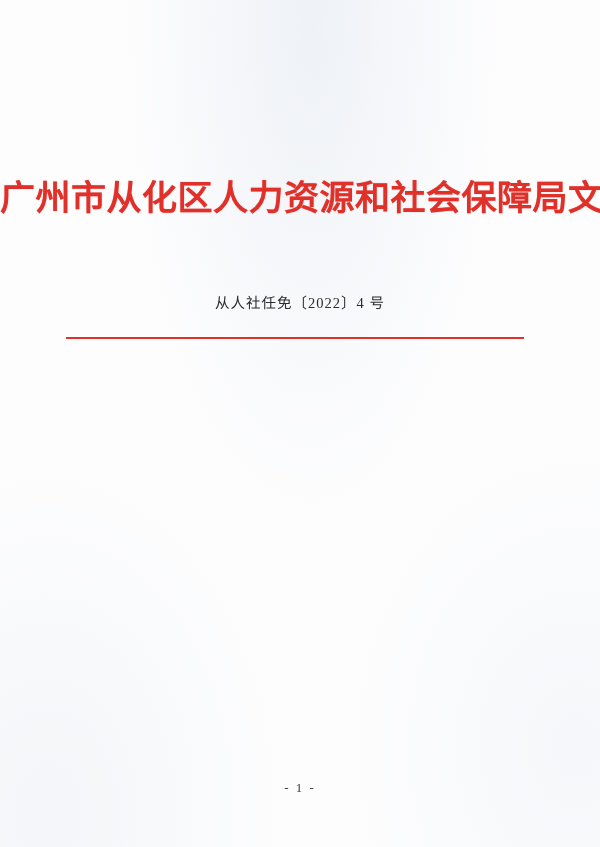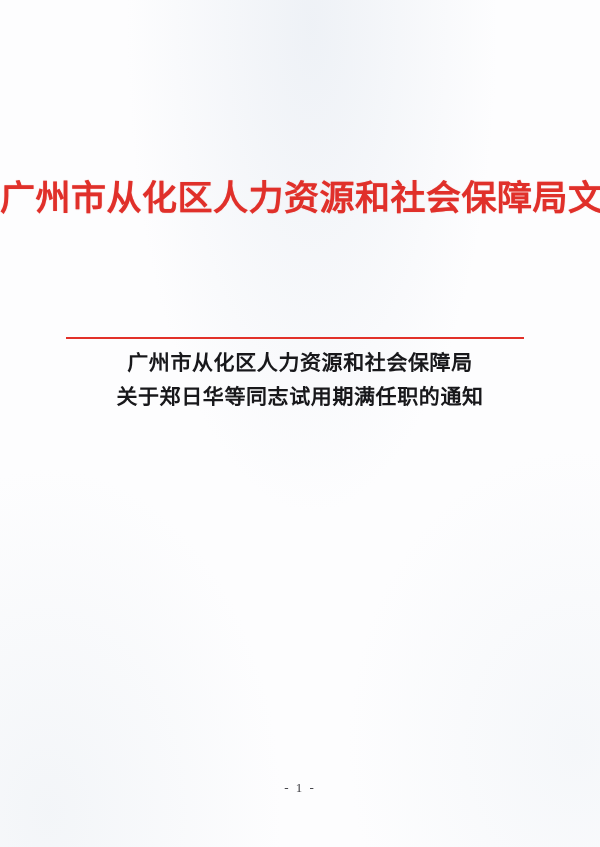--- a/index.html
+++ b/index.html
@@ -124,24 +124,21 @@
     letter-spacing: 2px;
   }
 </style>
 </head>
 <body>
 
 <div class="page">
 
   <div class="masthead">广州市从化区人力资源和社会保障局文件</div>
 
+  <div class="doc-number">从人社任免〔2022〕4 号</div>
 
   <hr class="red-rule">
 
-  <div class="doc-title">
-    <span class="t-line">广州市从化区人力资源和社会保障局</span>
-    <span class="t-line">关于郑日华等同志试用期满任职的通知</span>
-  </div>
 
 
   <div class="page-number">- 1 -</div>
 
 </div>
 
 </body></html>

